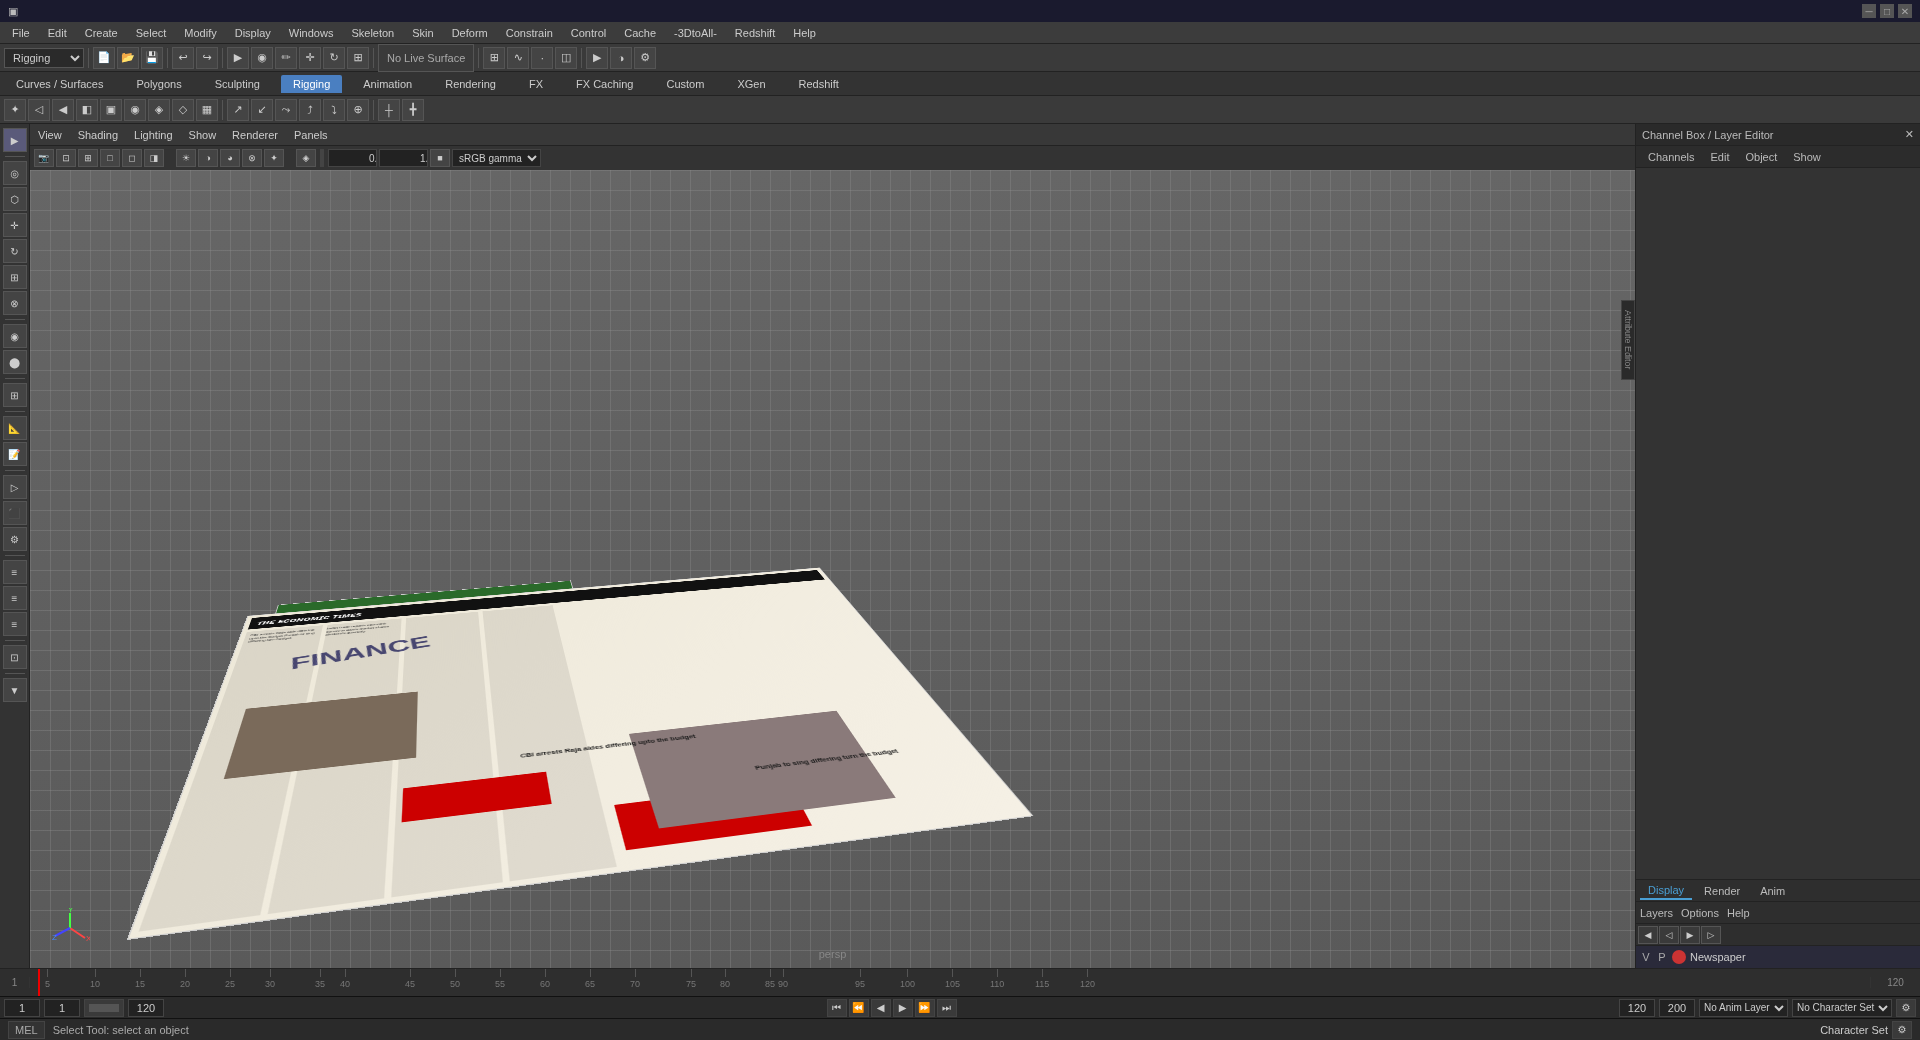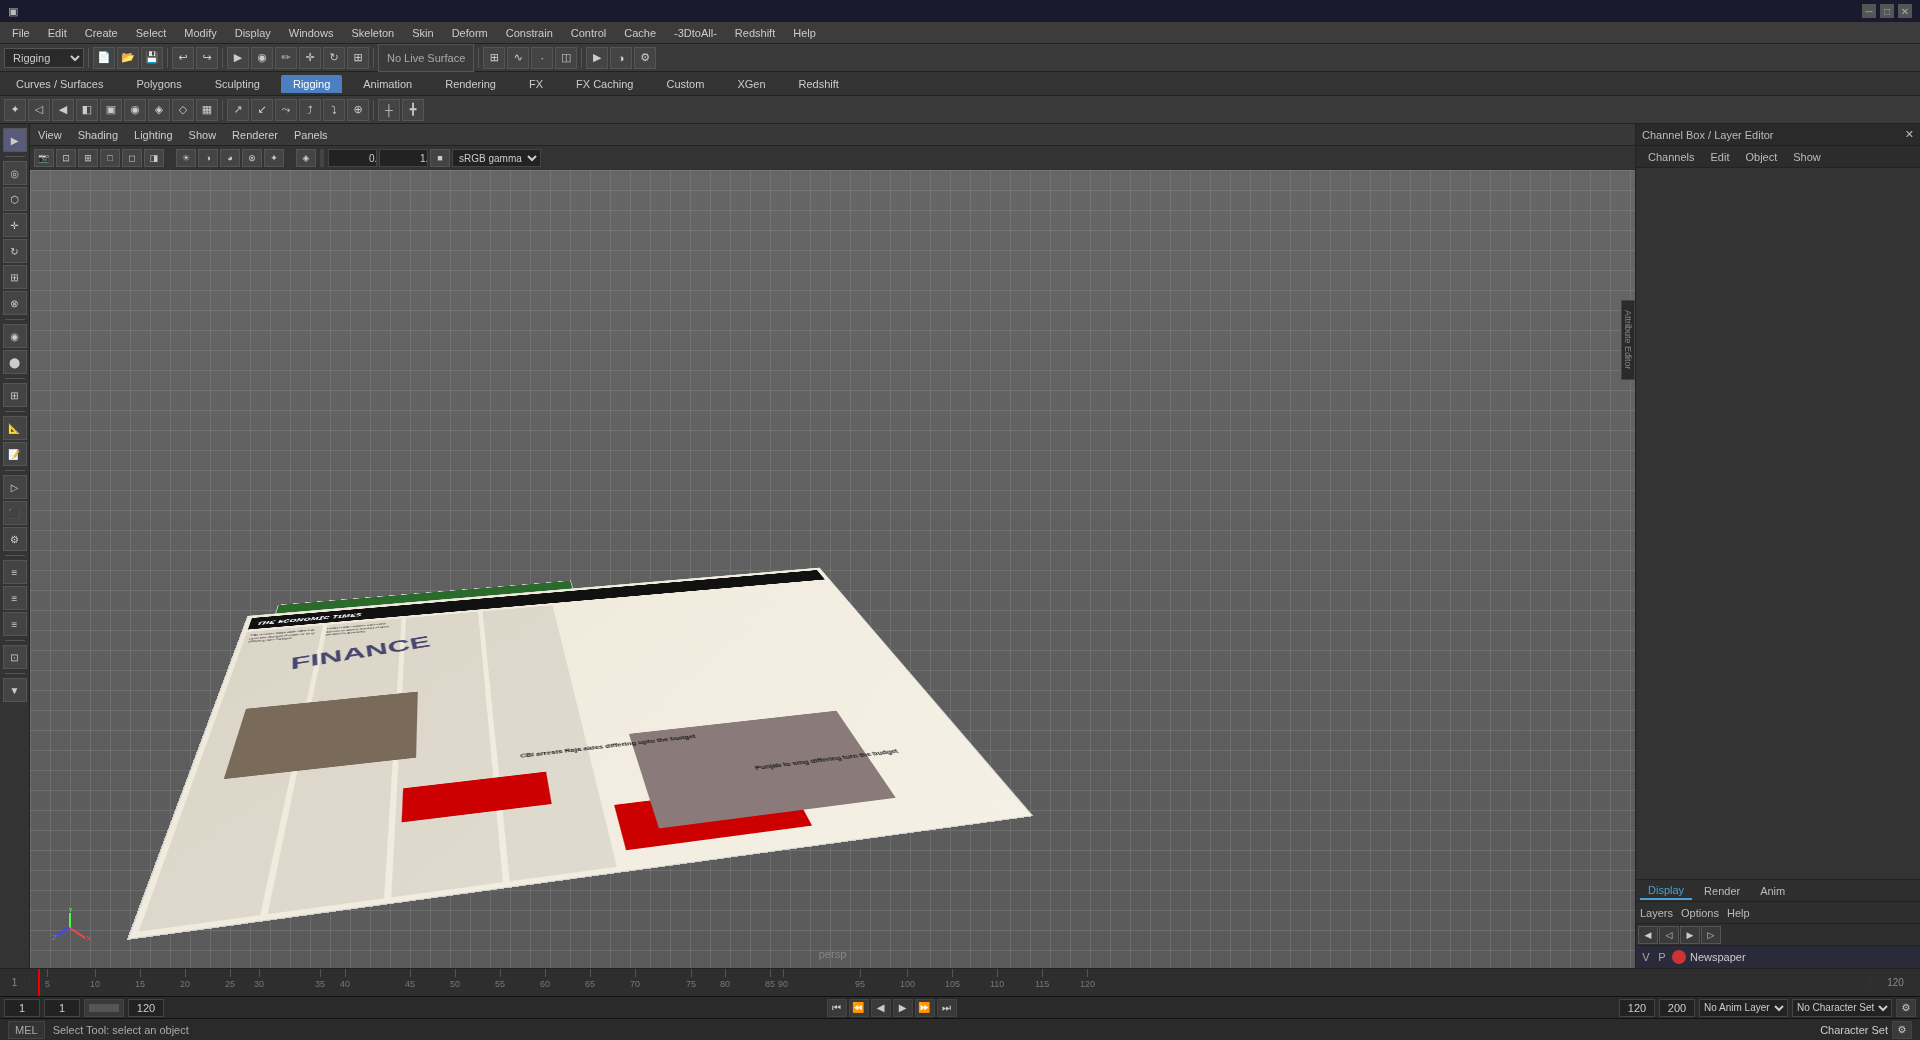--- a/index.html
+++ b/index.html
@@ -520,21 +520,21 @@
           <span class="tick-label">15</span>
         </div>
       <div style="position:absolute;left:150px;" class="tick">
           <div class="tick-line"></div>
           <span class="tick-label">20</span>
         </div>
       <div style="position:absolute;left:195px;" class="tick">
           <div class="tick-line"></div>
           <span class="tick-label">25</span>
         </div>
-      <div style="position:absolute;left:224px;" class="tick">
+      <div style="position:absolute;left:235px;" class="tick">
           <div class="tick-line"></div>
           <span class="tick-label">30</span>
         </div>
       <div style="position:absolute;left:285px;" class="tick">
           <div class="tick-line"></div>
           <span class="tick-label">35</span>
         </div>
       <div style="position:absolute;left:310px;" class="tick">
           <div class="tick-line"></div>
           <span class="tick-label">40</span>

